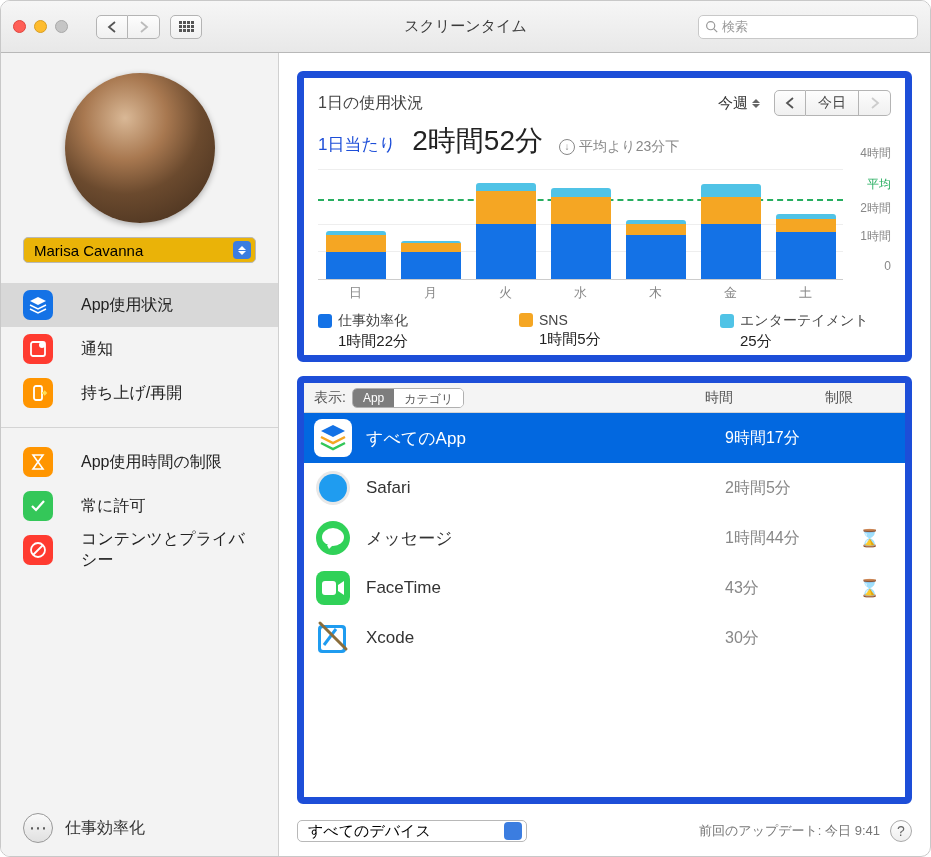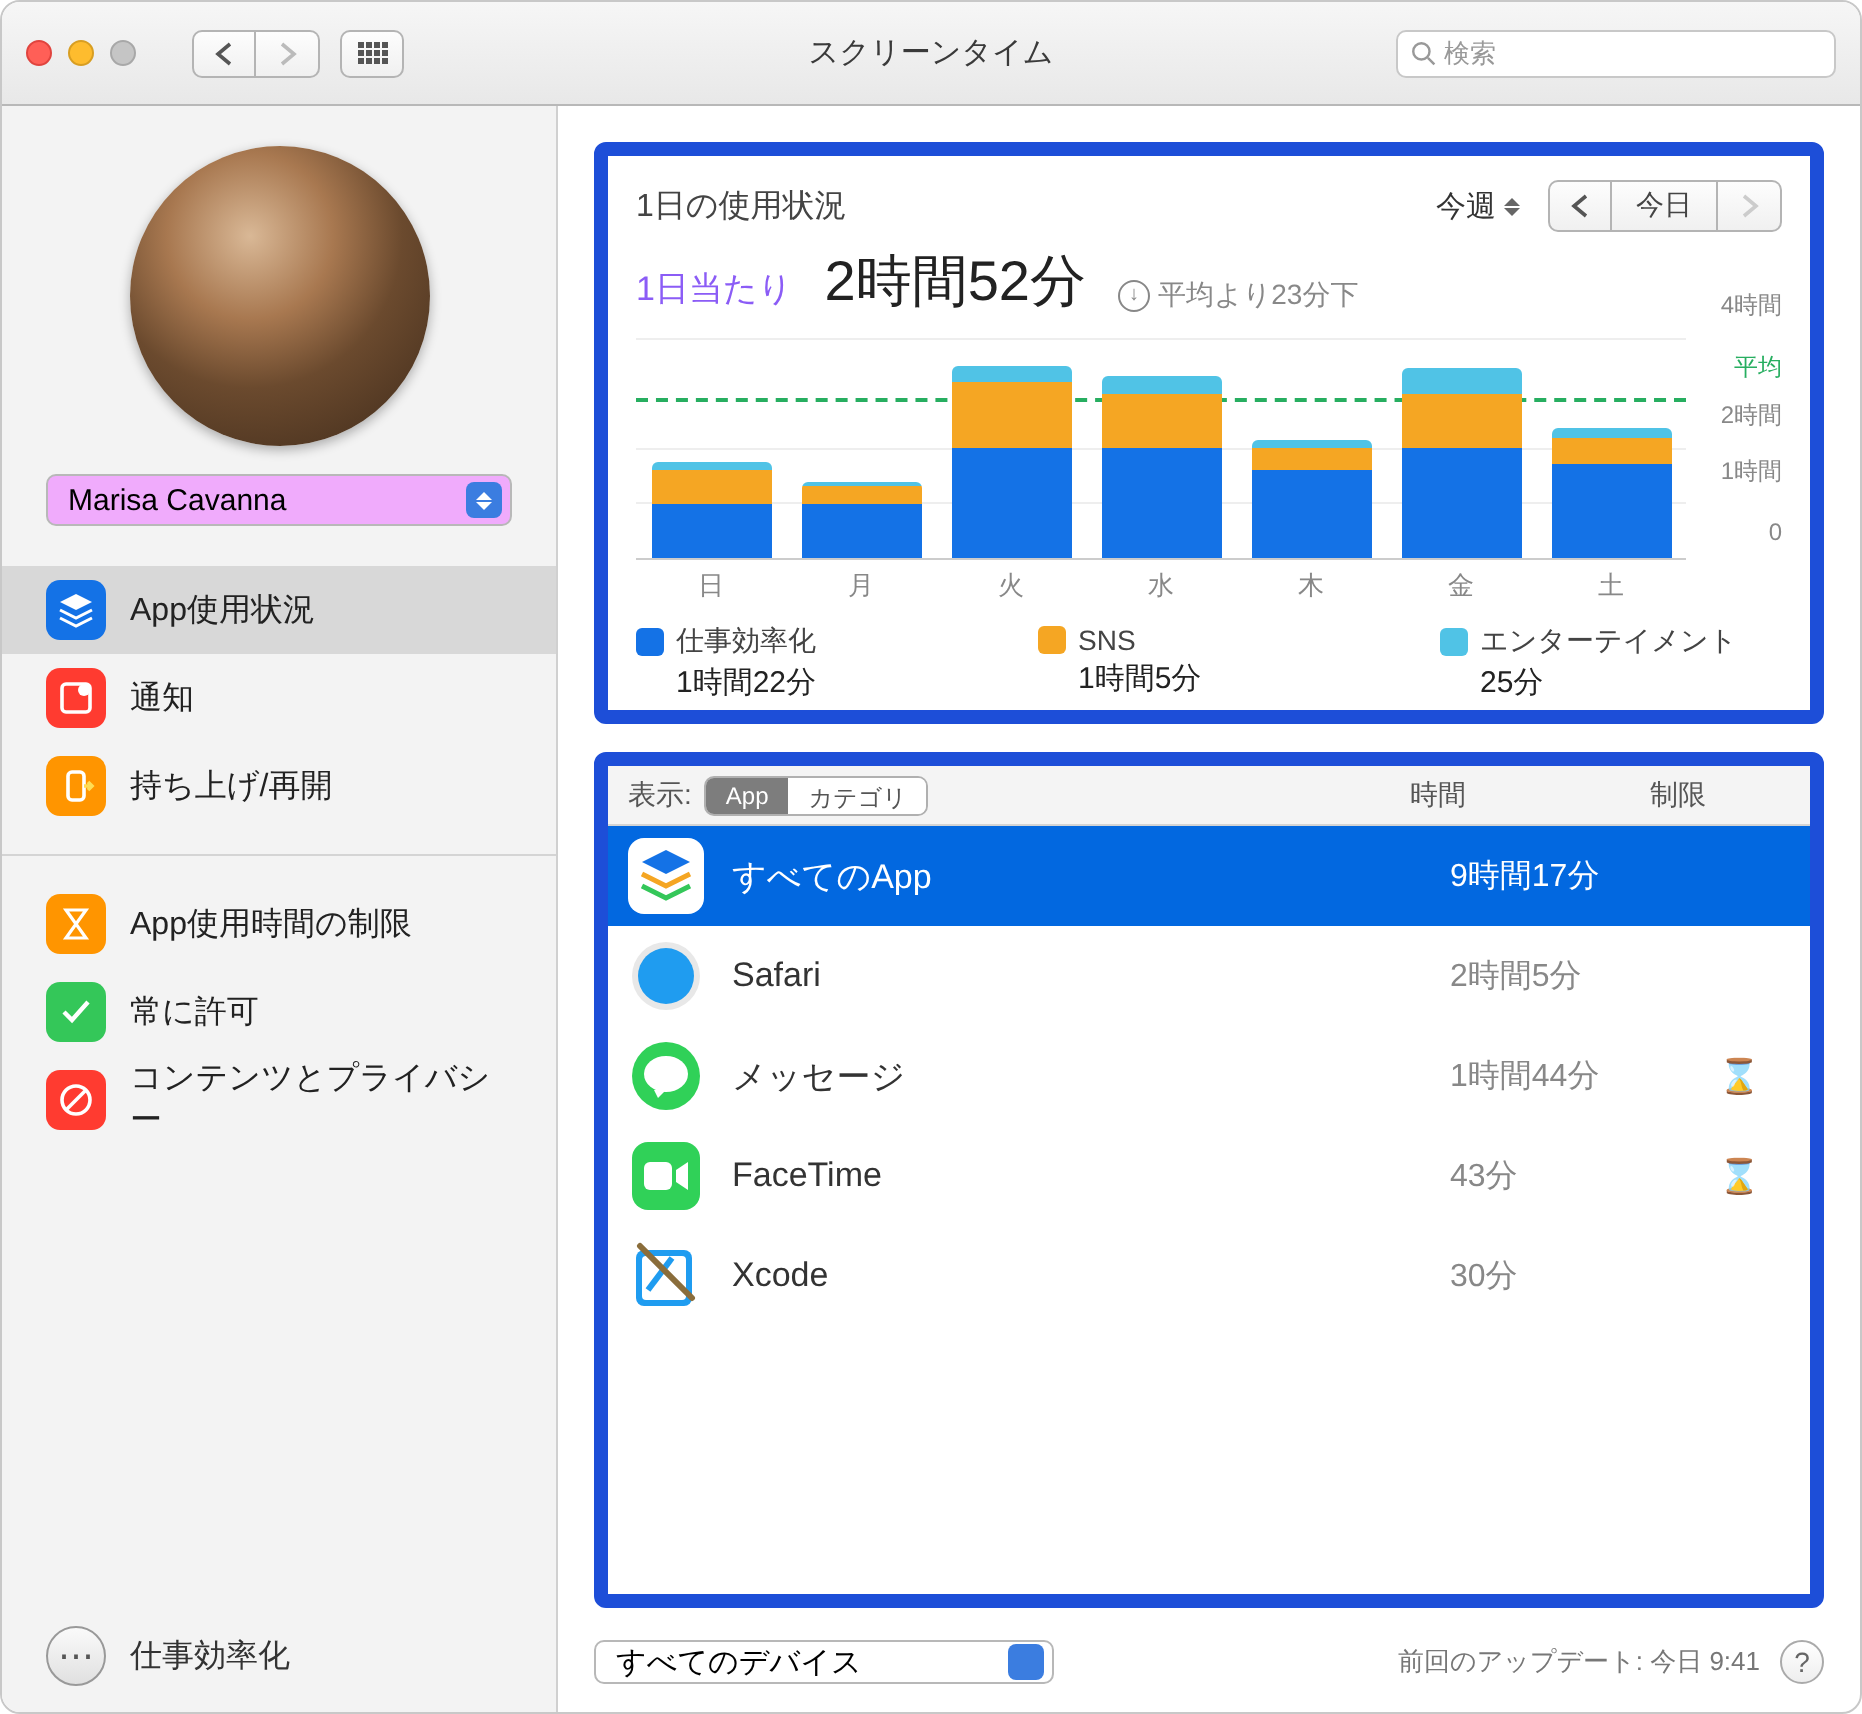--- a/index.html
+++ b/index.html
@@ -25,28 +25,28 @@
 .search-wrap { margin-left: auto; display: flex; align-items: center; background: #fff; border: 1px solid #c8c8c8; border-radius: 5px; height: 24px; width: 220px; padding: 0 6px; color: #999; }
 .search-wrap svg { width: 13px; height: 13px; margin-right: 4px; }
 .search-wrap span { font-size: 13px; }
 
 .body-row { display: flex; flex: 1; overflow: hidden; }
 
 
 .sidebar { width: 278px; background: #f3f3f3; border-right: 1px solid #d0d0d0; display: flex; flex-direction: column; }
 .avatar-wrap { display: flex; justify-content: center; padding: 20px 0 14px; }
 .avatar { width: 150px; height: 150px; border-radius: 50%; background: radial-gradient(circle at 40% 30%, #d9b896 0%, #a87850 30%, #6b4a2e 55%, #3e2a1a 100%); box-shadow: 0 2px 6px rgba(0,0,0,.3); }
-.user-select { margin: 0 22px 20px; height: 26px; background: #f0abfc; border: 1px solid #b8b8b8; border-radius: 5px; display: flex; align-items: center; padding: 0 4px 0 10px; font-size: 15px; }
+.user-select { margin: 0 22px 20px; height: 26px; background: #eab308; border: 1px solid #b8b8b8; border-radius: 5px; display: flex; align-items: center; padding: 0 4px 0 10px; font-size: 15px; }
 .user-select .chev { margin-left: auto; width: 18px; height: 18px; background: #3b7de0; border-radius: 4px; display: flex; flex-direction: column; align-items: center; justify-content: center; gap: 1px; }
 .user-select .chev span { width: 0; height: 0; border-left: 4px solid transparent; border-right: 4px solid transparent; }
 .user-select .chev .up { border-bottom: 4px solid #fff; }
 .user-select .chev .dn { border-top: 4px solid #fff; }
 
 .side-list { list-style: none; }
-.side-item { display: flex; align-items: center; height: 44px; padding: 0 22px; font-size: 16px; color: #222; gap: 12px; }
+.side-item { display: flex; align-items: center; height: 44px; padding: 0 22px; font-size: 16px; color: #222; gap: 28px; }
 .side-item.selected { background: #d8d8d8; }
 .side-divider { height: 1px; background: #d4d4d4; margin: 12px 0; }
 .side-icon { width: 30px; height: 30px; border-radius: 7px; display: flex; align-items: center; justify-content: center; flex-shrink: 0; }
 
 .options-row { margin-top: auto; display: flex; align-items: center; height: 56px; padding: 0 22px; gap: 12px; font-size: 16px; color: #333; }
 .opt-btn { width: 30px; height: 30px; border: 1px solid #999; border-radius: 50%; background: linear-gradient(#fafafa,#e0e0e0); display: flex; align-items: center; justify-content: center; color: #555; font-size: 18px; }
 
 
 .main { flex: 1; padding: 18px 18px 14px 18px; display: flex; flex-direction: column; }
 .panel { border: 7px solid #1d4ed8; border-radius: 6px; background: #fff; overflow: hidden; }
@@ -59,21 +59,21 @@
 .week-sel .chv .up { border-bottom: 4px solid #666; }
 .week-sel .chv .dn { border-top: 4px solid #666; }
 .date-nav { display: flex; margin-left: 10px; }
 .date-nav button { height: 26px; background: linear-gradient(#fdfdfd,#f0f0f0); border: 1px solid #b4b4b4; font-size: 14px; color: #444; padding: 0 8px; display:flex; align-items:center; justify-content:center;}
 .date-nav button:nth-child(1) { border-radius: 5px 0 0 5px; width: 32px; }
 .date-nav button:nth-child(2) { border-left: none; padding: 0 12px; }
 .date-nav button:nth-child(3) { border-radius: 0 5px 5px 0; border-left: none; width: 32px; color: #bbb; }
 
 .summary-line { display: flex; align-items: baseline; gap: 16px; margin-top: 6px; }
 .summary-line .big { font-size: 28px; font-weight: 400; color: #222; }
-.summary-line .pre { font-size: 17px; color: #8b5cf6; }
+.summary-line .pre { font-size: 17px; color: #1d4ed8; }
 .summary-line .cmp { font-size: 14px; color: #888; display: flex; align-items: center; gap: 4px; }
 .down-arrow-circle { width: 16px; height: 16px; border: 1.5px solid #888; border-radius: 50%; display: flex; align-items: center; justify-content: center; font-size: 10px; color: #888; }
 
 .chart-area { position: relative; height: 110px; margin-top: 10px; display: flex; }
 .plot { flex: 1; position: relative; border-bottom: 1px solid #ccc; }
 .y-ticks { width: 48px; position: relative; font-size: 12px; color: #888; }
 .y-ticks div { position: absolute; right: 0; transform: translateY(-50%);}
 .grid-line { position: absolute; left: 0; right: 0; border-top: 1px solid #eee; }
 .avg-line { position: absolute; left: 0; right: 0; border-top: 2px dashed #27ae60; }
 .bars-row { position: absolute; left: 0; right: 0; bottom: 0; top: 0; display: flex; }

